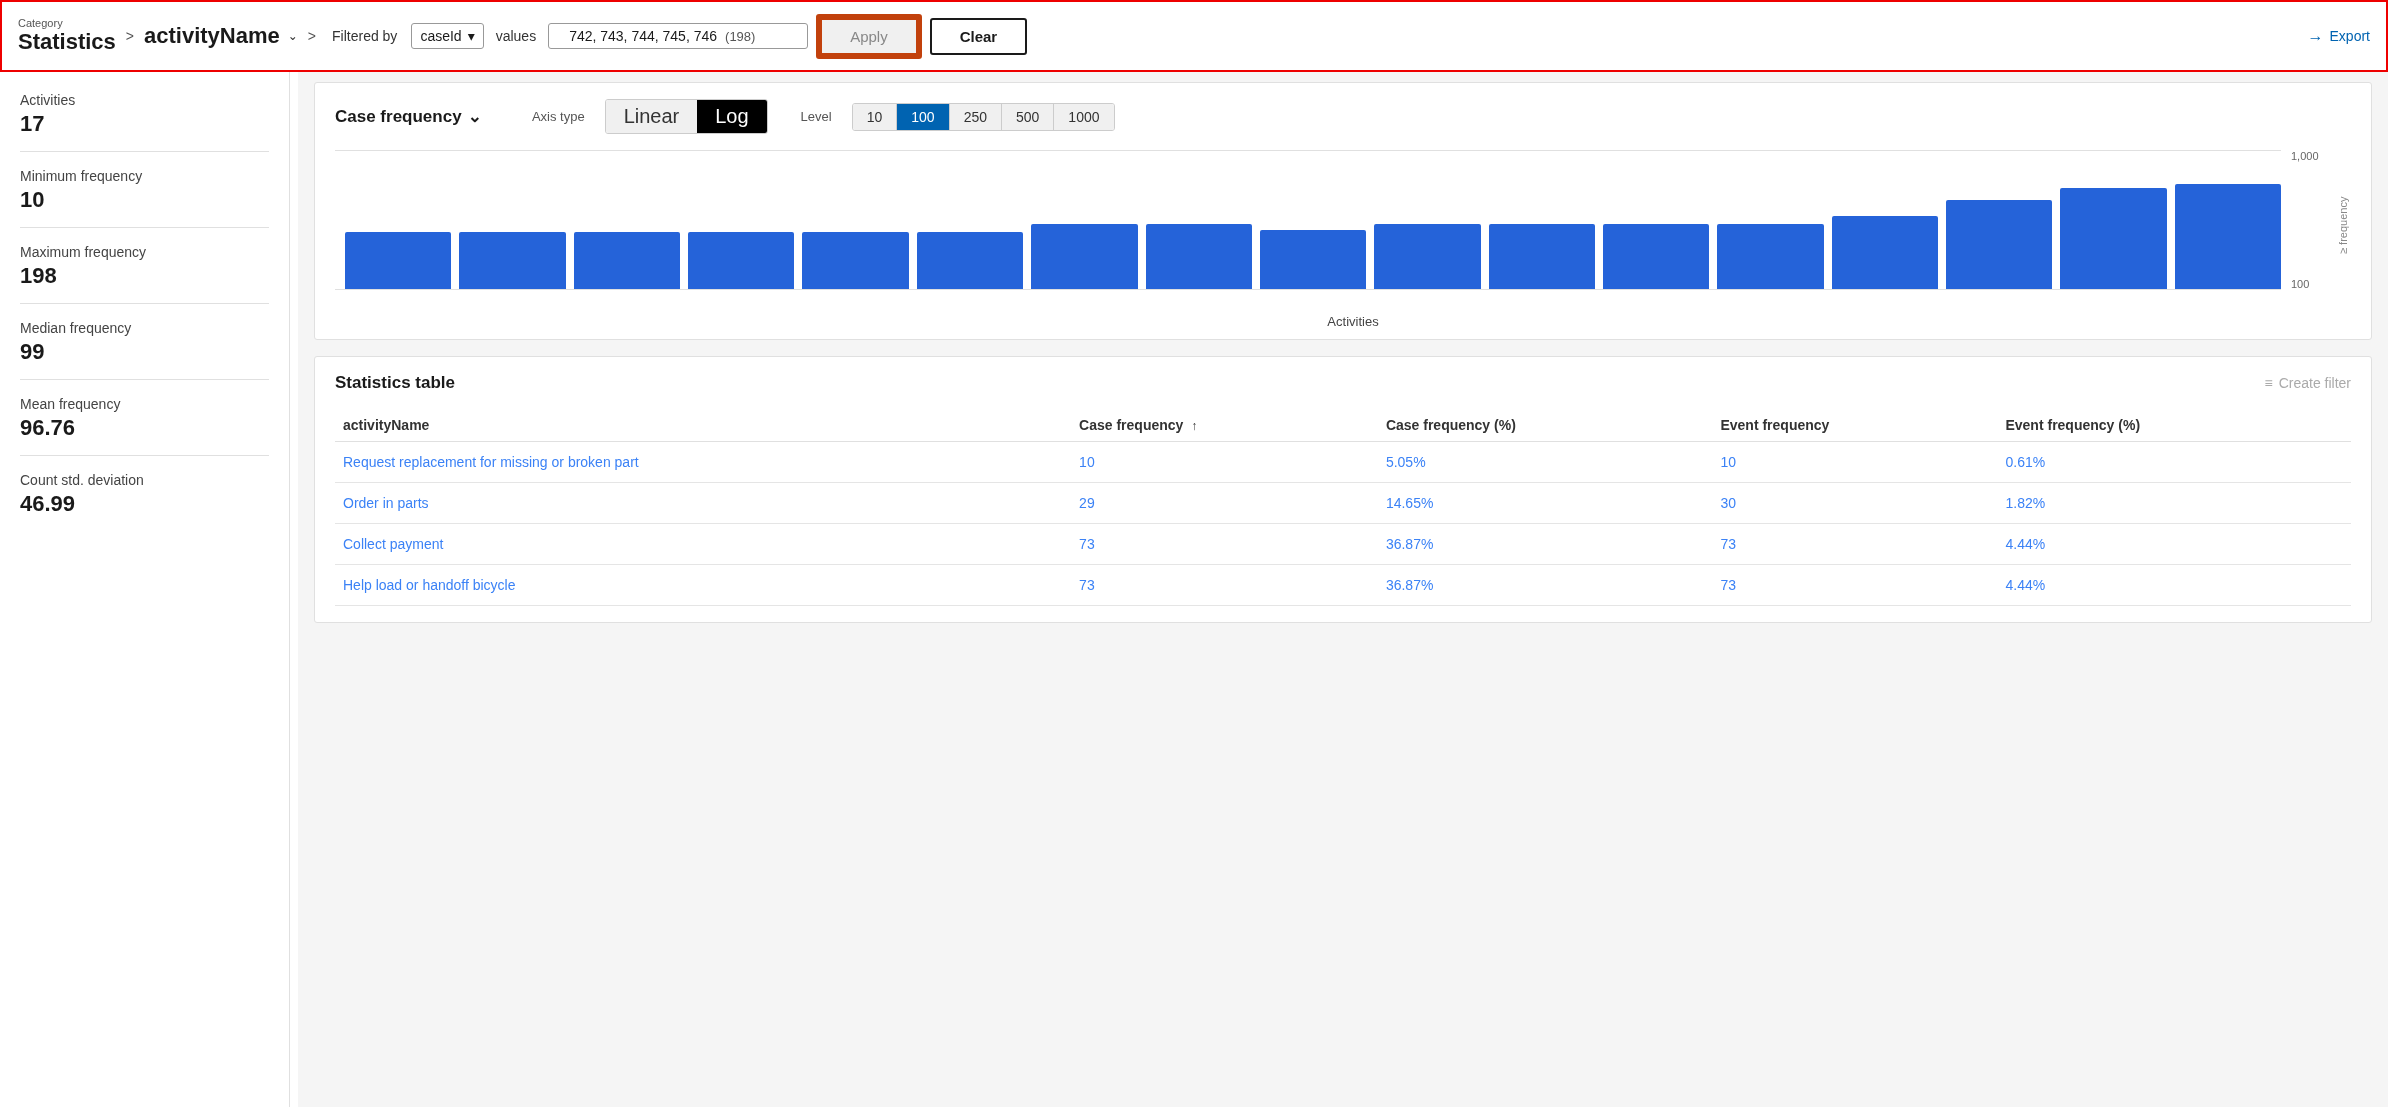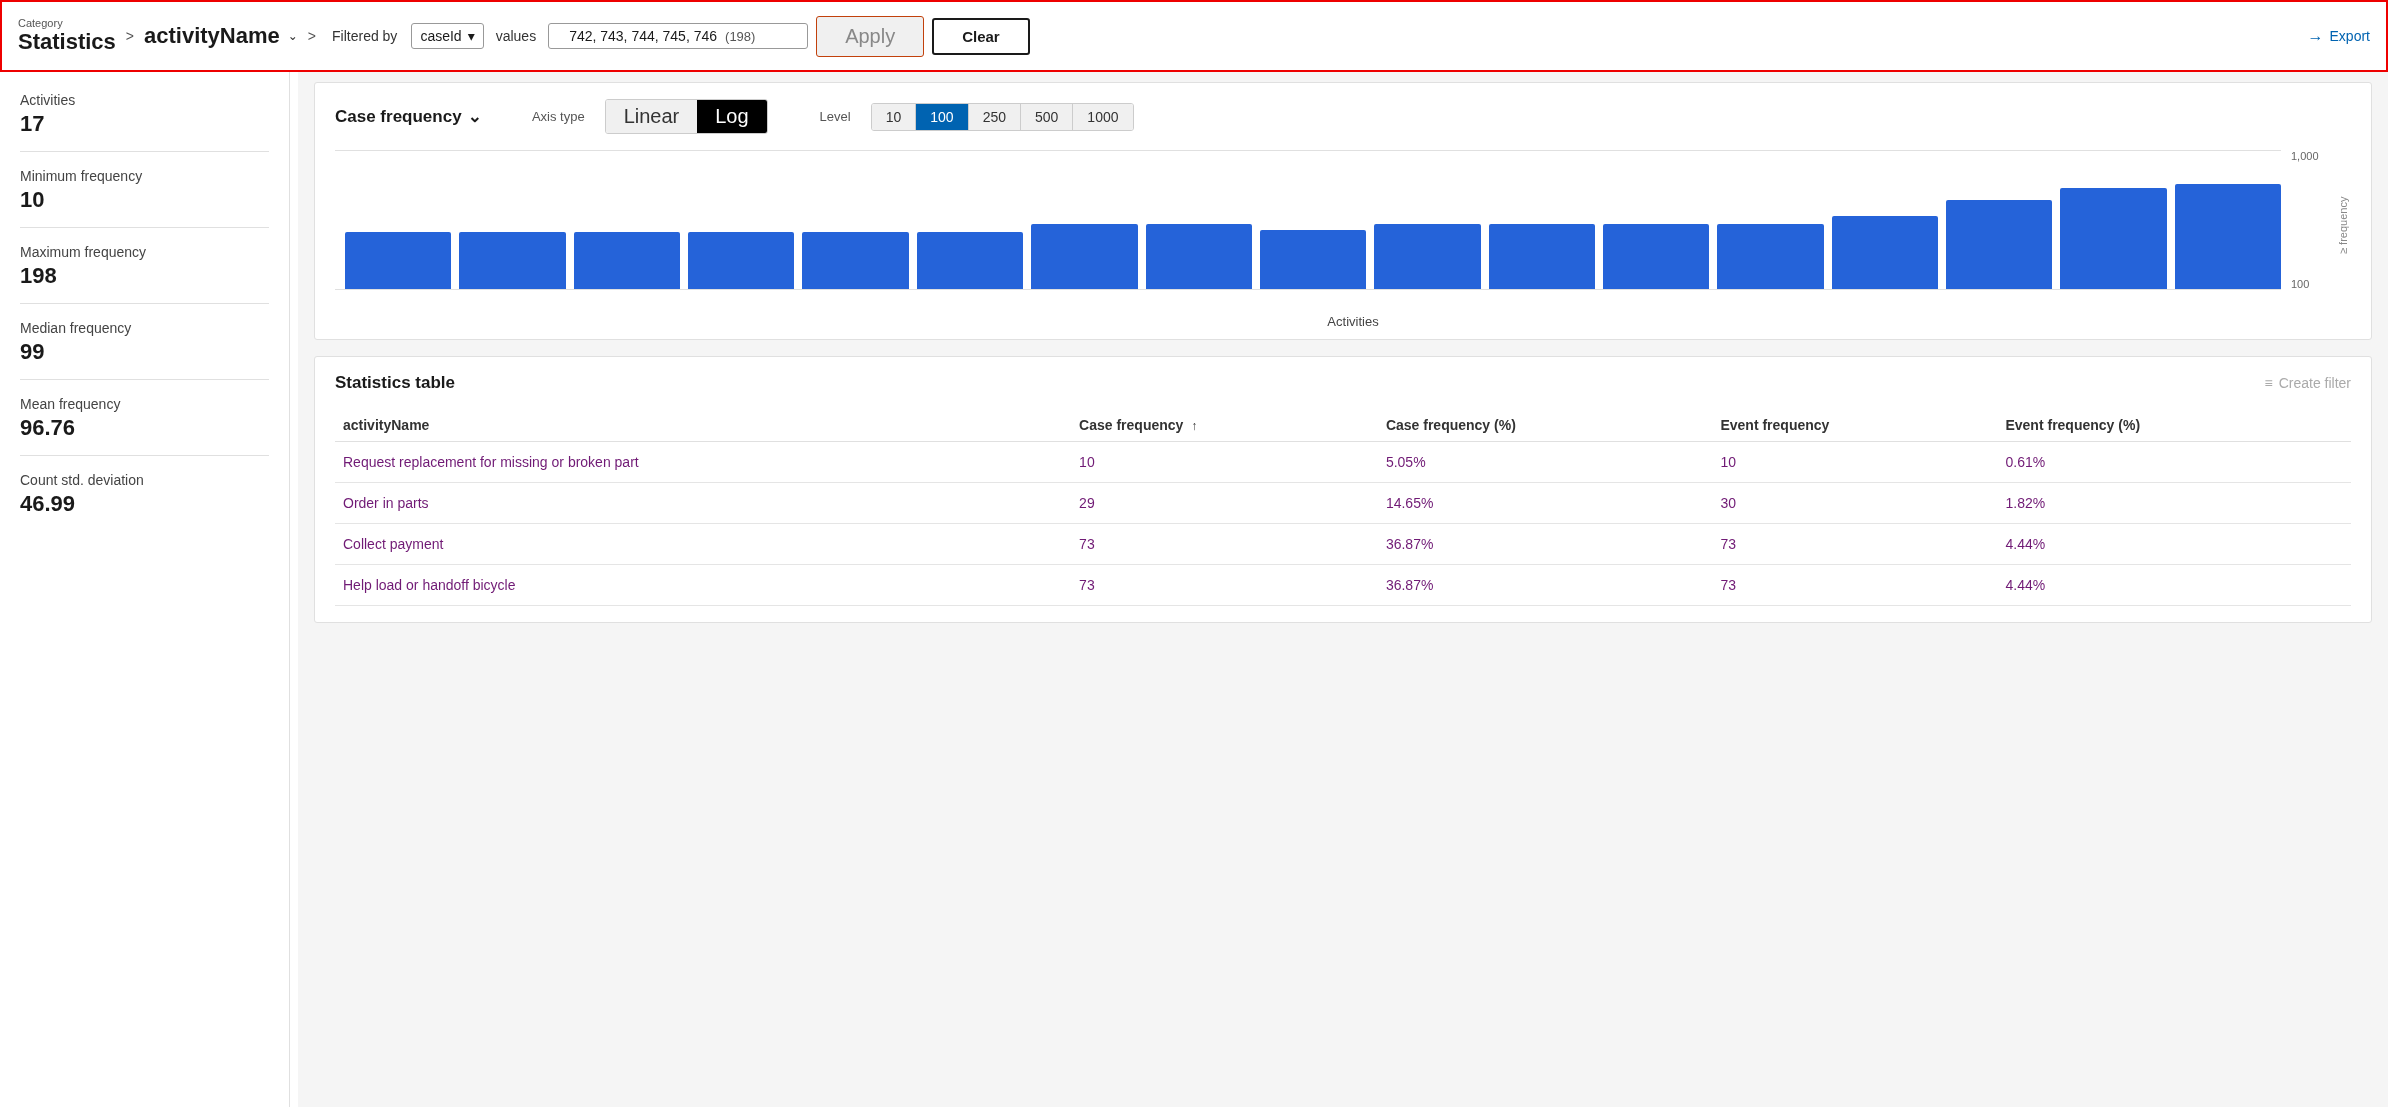--- a/index.html
+++ b/index.html
@@ -70,23 +70,23 @@
       color: #555;
       font-size: 13px;
     }
     .values-label {
       font-size: 14px;
       color: #333;
       margin: 0 4px;
     }
     .btn-apply {
       padding: 8px 28px;
-      font-size: 20px;
+      font-size: 15px;
       background: #f0f0f0;
-      border: 1px solid #c2410c;
+      border: 6px solid #c2410c;
       border-radius: 3px;
       color: #888;
       cursor: pointer;
       font-weight: 400;
     }
     .btn-clear {
       padding: 8px 28px;
       font-size: 15px;
       background: #fff;
       border: 2px solid #1a1a1a;
@@ -190,21 +190,21 @@
       cursor: pointer;
       color: #333;
     }
     .axis-btn.active {
       background: #000000;
       color: #fff;
     }
     .level-label {
       font-size: 13px;
       color: #555;
-      margin-left: 32px;
+      margin-left: 13px;
     }
     .level-buttons {
       display: flex;
       gap: 0;
       border: 1px solid #ccc;
       border-radius: 3px;
       overflow: hidden;
     }
     .level-btn {
       padding: 5px 14px;
@@ -261,21 +261,21 @@
     .stats-table th {
       text-align: left;
       padding: 8px 12px 8px 0;
       color: #333;
       font-weight: 600;
       border-bottom: 1px solid #e0e0e0;
     }
     .stats-table td {
       padding: 12px 12px 12px 0;
       border-bottom: 1px solid #e5e5e5;
-      color: #701a75;
+      color: #3b82f6;
     }
     .stats-table th:first-child, .stats-table td:first-child {
       padding-left: 8px;
     }
     .sort-arrow {
       font-size: 12px;
       color: #333;
       margin-left: 4px;
     }
   </style>

